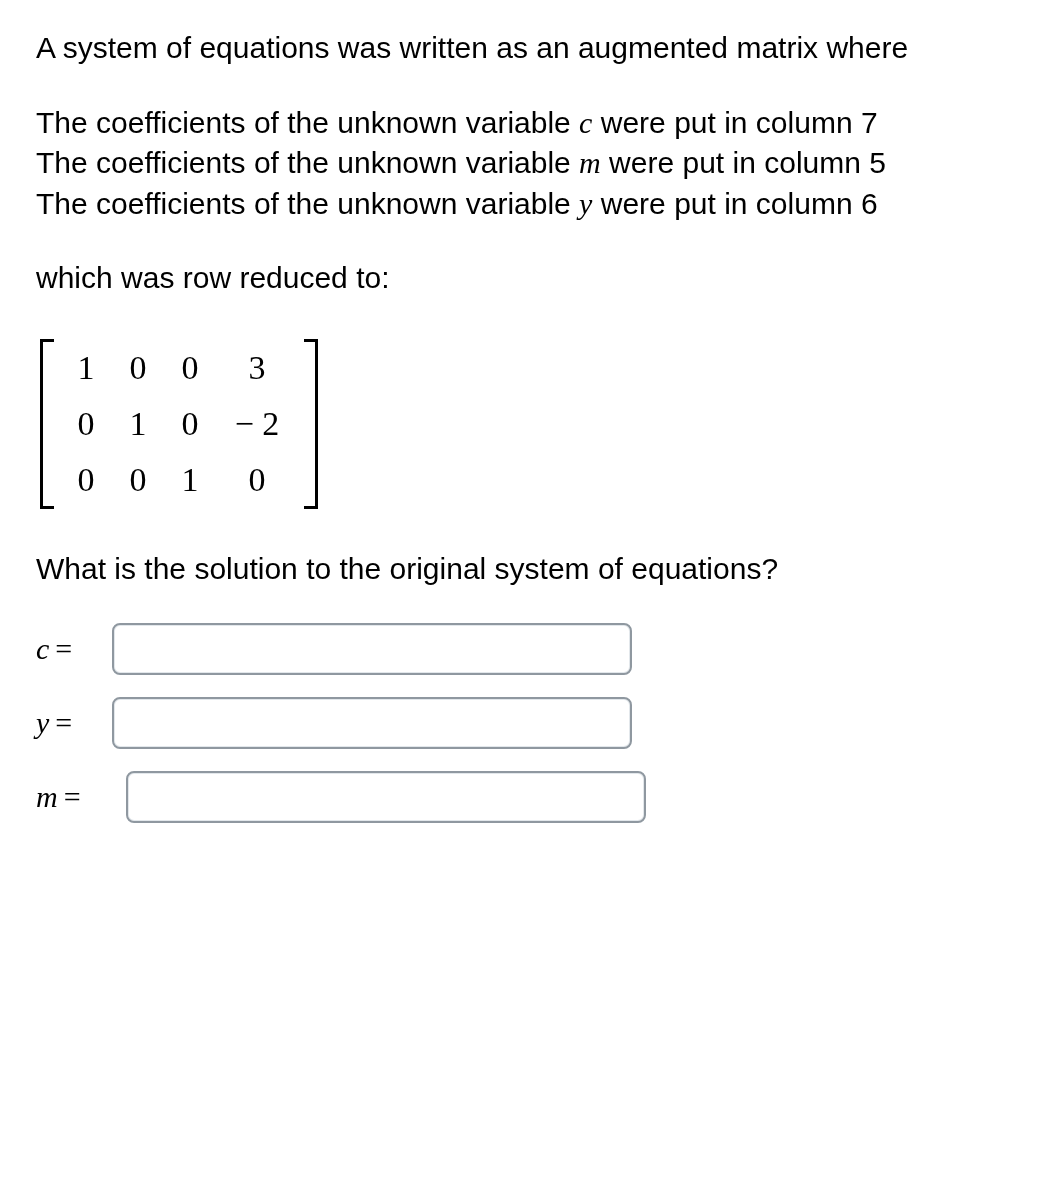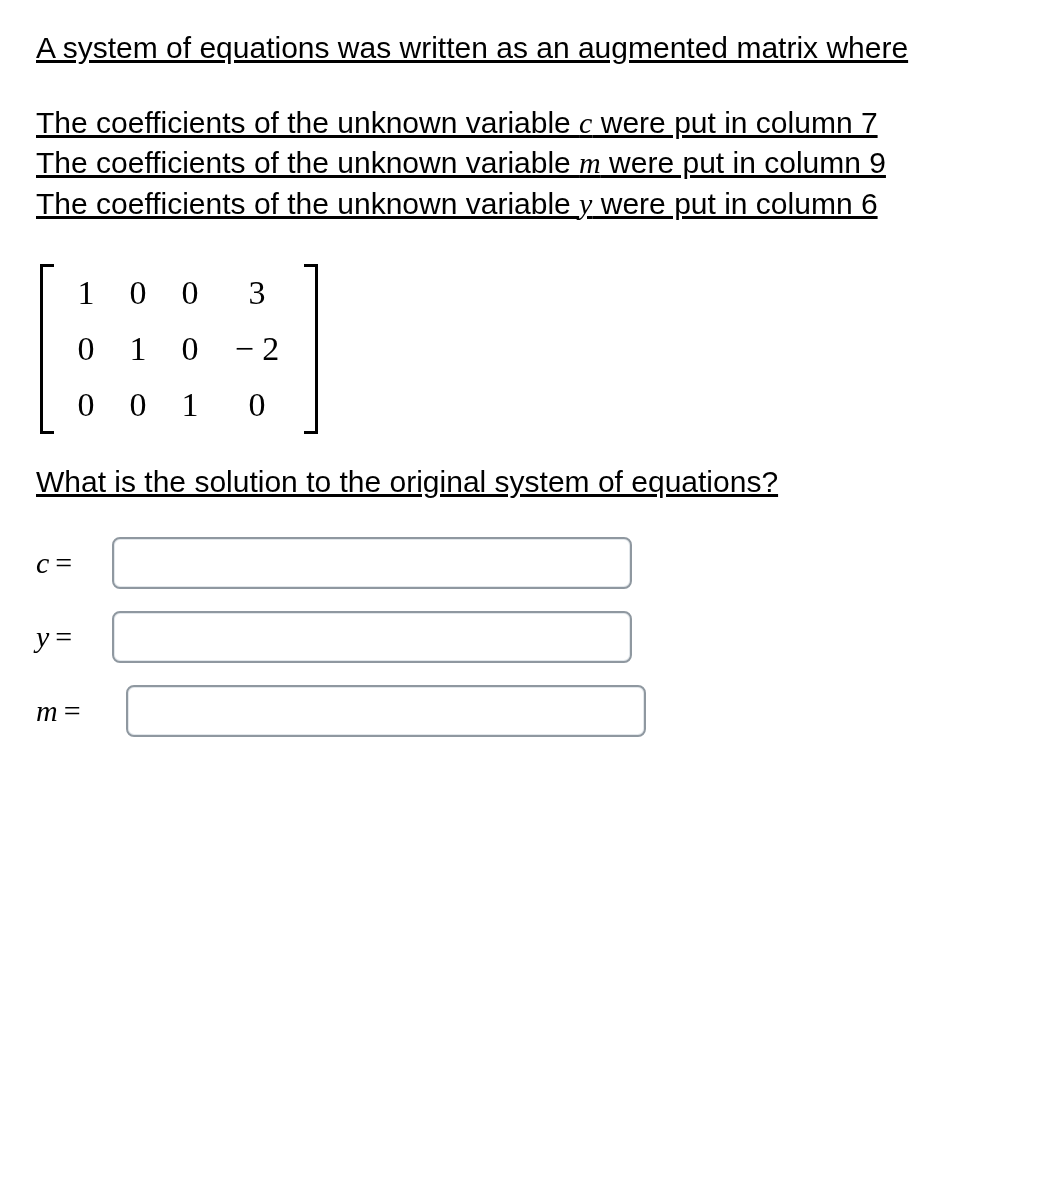--- a/index.html
+++ b/index.html
@@ -12,21 +12,20 @@
   }
   .page {
     padding: 28px 36px 40px 36px;
     box-sizing: border-box;
     width: 1056px;
   }
   .block {
     font-size: 30px;
     line-height: 1.35;
     margin-bottom: 34px;
-    text-decoration: underline;
   }
   .mathvar {
     font-family: "Times New Roman", Georgia, serif;
     font-style: italic;
     font-size: 30px;
   }
   
   .matrix-wrap {
     display: inline-flex;
     align-items: stretch;
@@ -118,27 +117,28 @@
 
 <div class="page">
 
   <div class="block">A system of equations was written as an augmented matrix where</div>
 
   <div class="block">
     <div>
       <span>The coefficients of the unknown variable </span><span class="mathvar">c</span><span> were put in column 7</span>
     </div>
     <div>
-      <span>The coefficients of the unknown variable </span><span class="mathvar">m</span><span> were put in column 9</span>
+      <span>The coefficients of the unknown variable </span><span class="mathvar">m</span><span> were put in column 5</span>
     </div>
     <div>
       <span>The coefficients of the unknown variable </span><span class="mathvar">y</span><span> were put in column 6</span>
     </div>
   </div>
 
+  <div class="block">which was row reduced to:</div>
 
   <div class="matrix-wrap">
     <div class="bracket left">
         <div class="bar"></div>
       </div>
     <div class="matrix-grid">
       <span class="mcell">1</span>
       <span class="mcell">0</span>
       <span class="mcell">0</span>
       <span class="mcell wide">3</span>
@@ -151,21 +151,21 @@
       <span class="mcell">0</span>
       <span class="mcell">0</span>
       <span class="mcell">1</span>
       <span class="mcell wide">0</span>
     </div>
     <div class="bracket right">
         <div class="bar"></div>
       </div>
   </div>
 
-  <div class="block" style="">What is the solution to the original system of equations?</div>
+  <div class="block" style="margin-top:12px;">What is the solution to the original system of equations?</div>
 
   <div class="answers">
 
     <div class="answer-row">
       <div class="answer-label">
         <span>c</span><span class="eq">=</span>
       </div>
       <input class="answer-input" type="text" value="" style="">
     </div>
 

